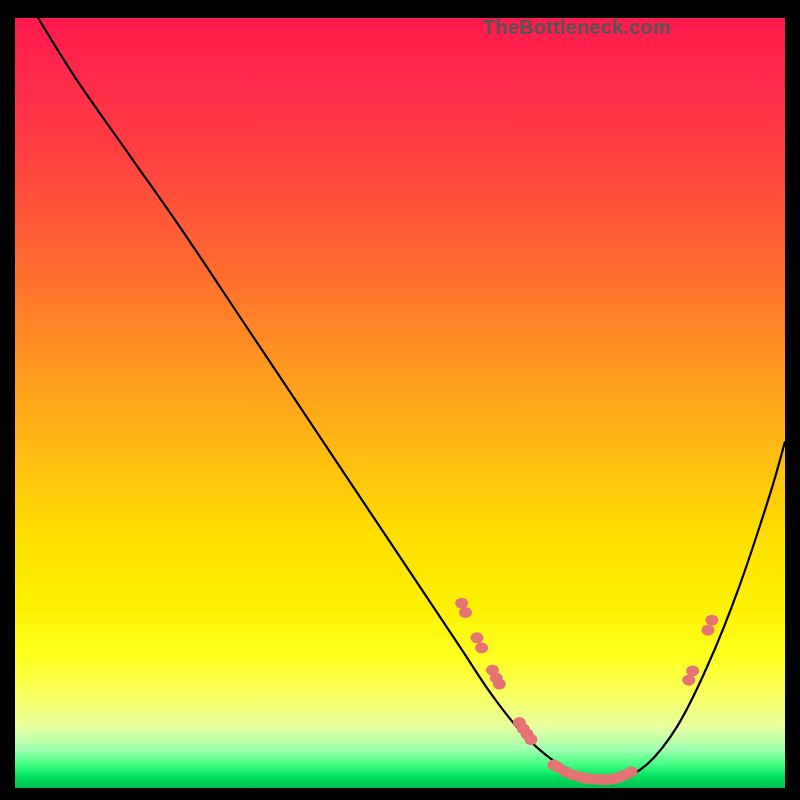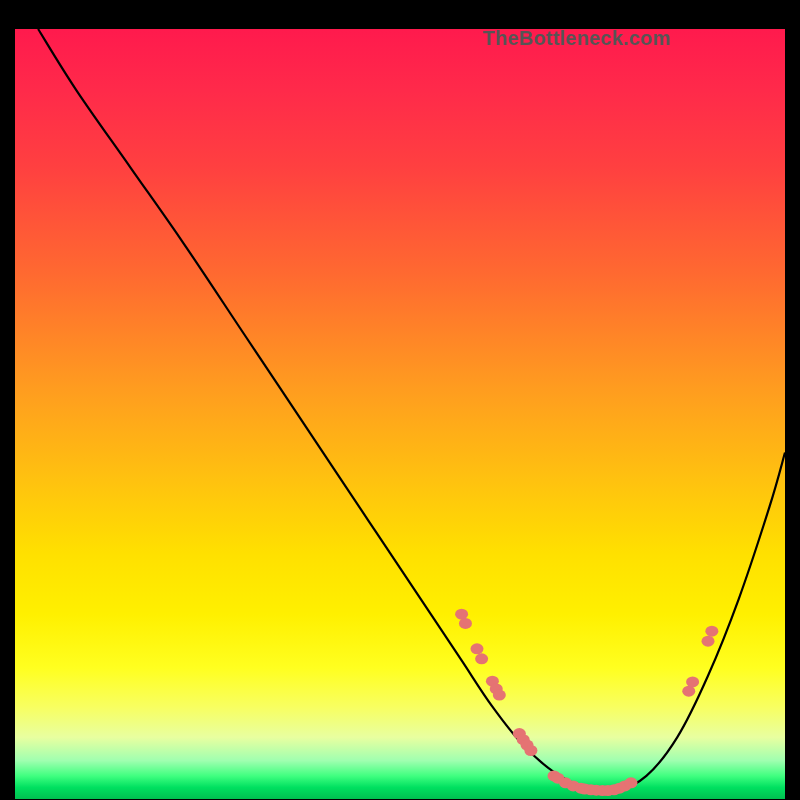--- a/index.html
+++ b/index.html
@@ -6,21 +6,21 @@
     margin: 0;
     padding: 0;
     width: 800px;
     height: 800px;
     background: #000;
     overflow: hidden;
   }
   .frame {
     position: absolute;
     left: 15px;
-    top: 29px;
+    top: 18px;
     width: 656px;
     height: 770px;
     background: #84cc16;
   }
   .plot-bg {
     position: absolute;
     left: 0;
     top: 0;
     width: 770px;
     height: 770px;

